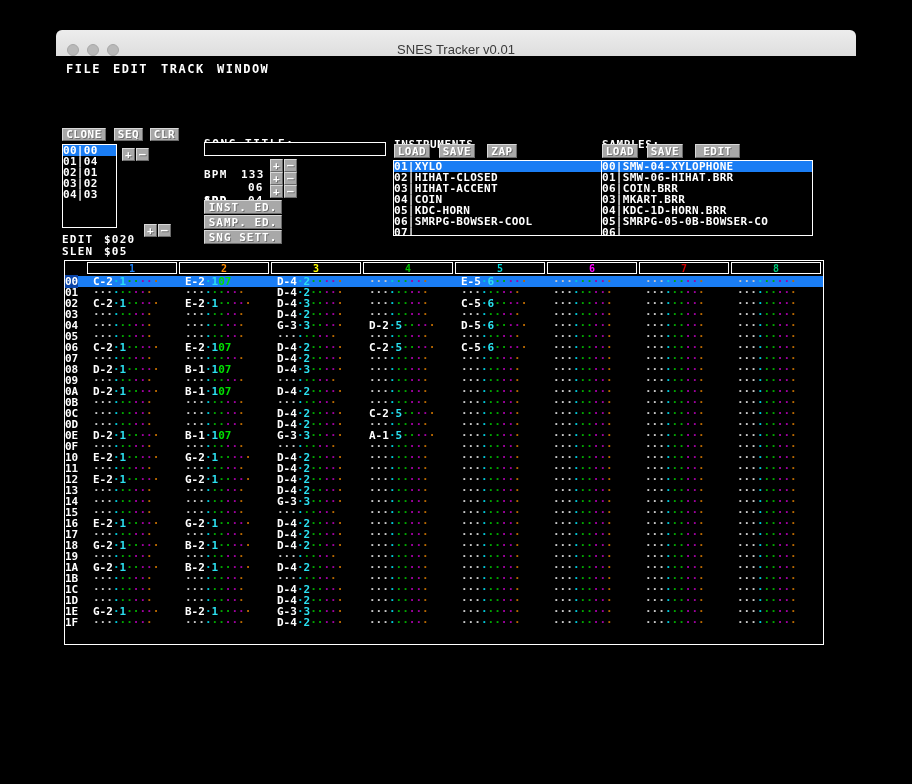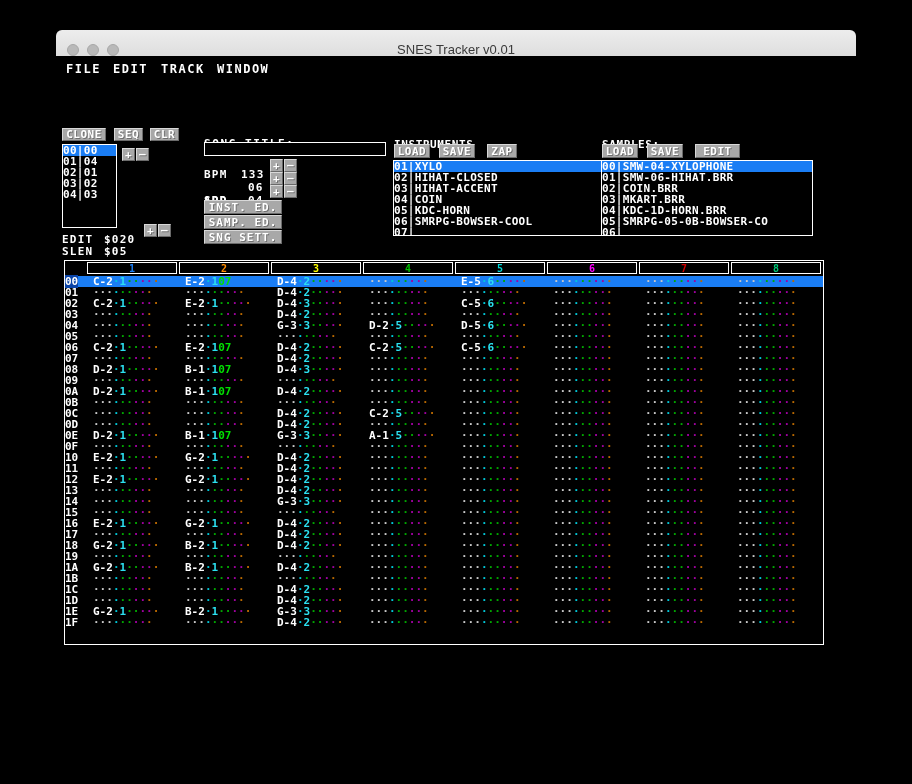--- a/index.html
+++ b/index.html
@@ -168,21 +168,21 @@
     </div>
 
     <div class="lbl px" style="left:546px; top:74px; letter-spacing:0.6px;">SAMPLES:</div>
     <div class="btn px" style="left:546px; top:88px; width:36px; height:14px;">LOAD</div>
     <div class="btn px" style="left:591px; top:88px; width:36px; height:14px;">SAVE</div>
     <div class="btn px" style="left:639px; top:88px; width:45px; height:14px;">EDIT</div>
 
     <div class="listbox" style="left:545px; top:104px; width:212px; height:76px;">
       <div class="lrow px sel">00|SMW-04-XYLOPHONE</div>
       <div class="lrow px">01|SMW-06-HIHAT.BRR</div>
-      <div class="lrow px">02|COIN.BRR</div>
+      <div class="lrow px">06|COIN.BRR</div>
       <div class="lrow px">03|MKART.BRR</div>
       <div class="lrow px">04|KDC-1D-HORN.BRR</div>
       <div class="lrow px">05|SMRPG-05-0B-BOWSER-CO</div>
       <div class="lrow px">06|</div>
 
     </div>
 
     <div id="pattern">
       <div id="trackhdr">
           <div class="thead px" style="left: 22px; width: 90px; color: rgb(26, 125, 244);">1</div>

